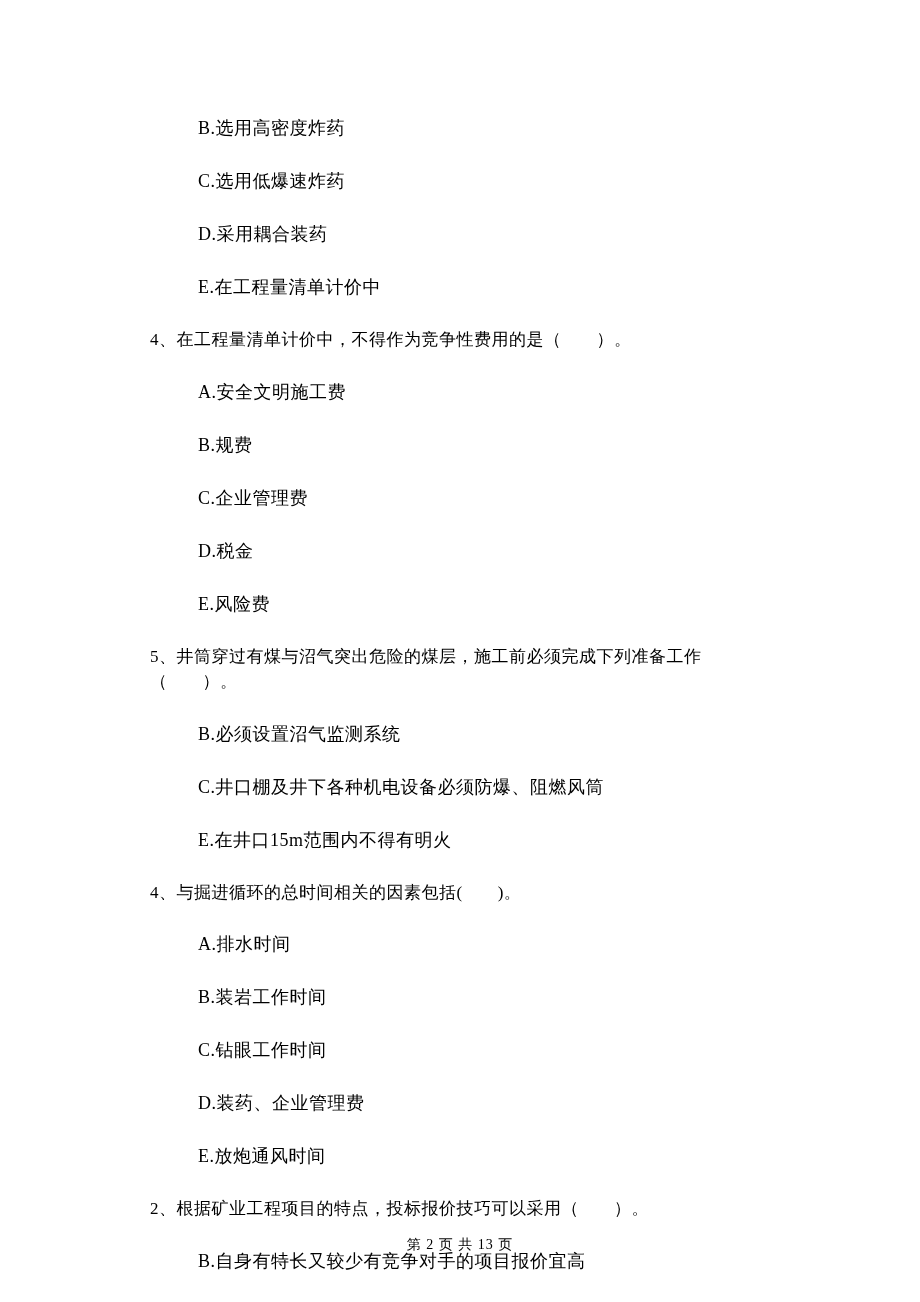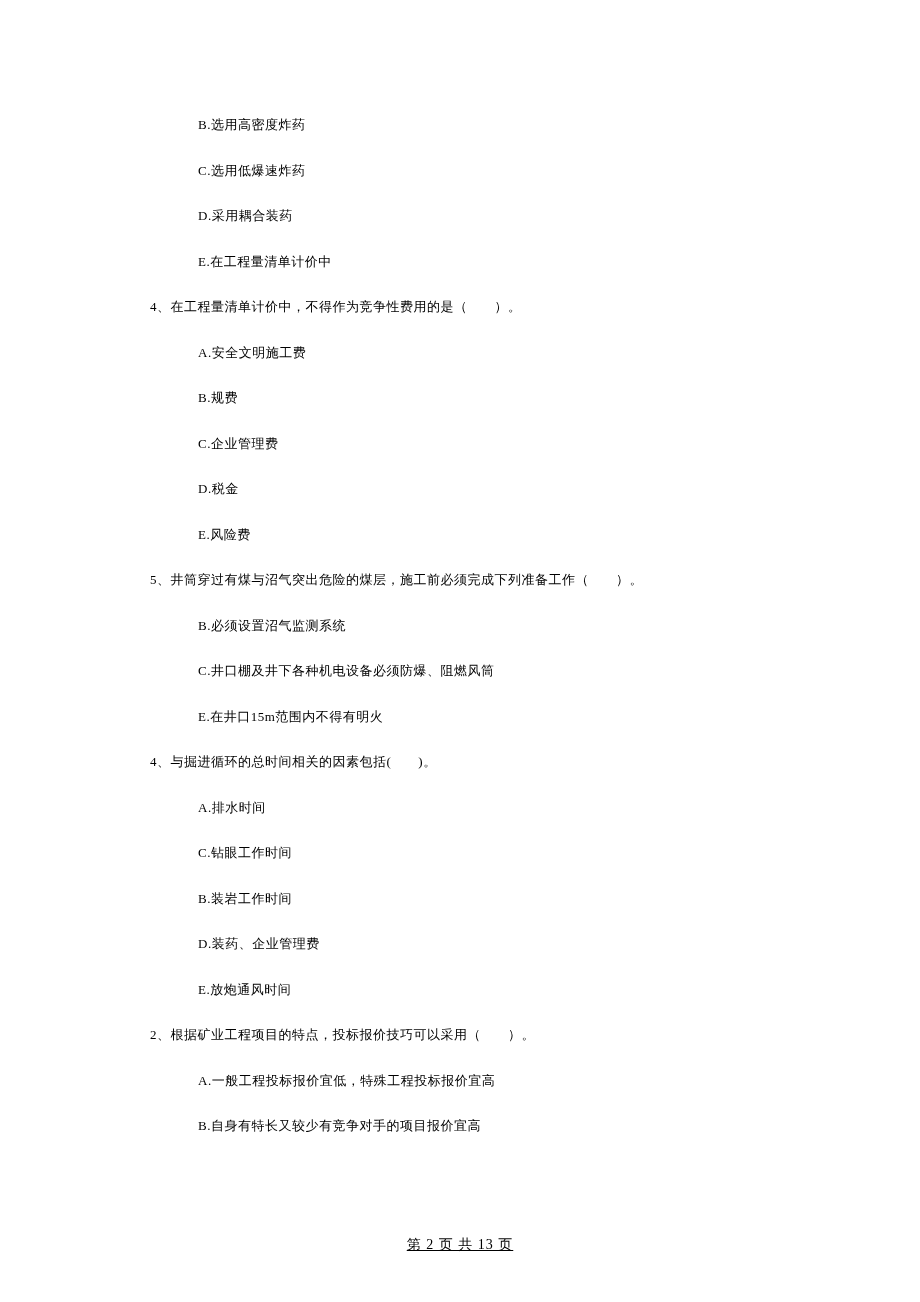--- a/index.html
+++ b/index.html
@@ -12,42 +12,41 @@
       background: #ffffff;
       width: 920px;
       height: 1302px;
       position: relative;
       color: #000000;
     }
     .page-content {
       padding: 115px 150px 0 150px;
     }
     .option-line {
-      font-size: 13px;
+      font-size: 18px;
       line-height: 1.5;
       margin-bottom: 26px;
       padding-left: 48px;
       letter-spacing: 0.5px;
     }
     .question-line {
-      font-size: 13px;
+      font-size: 17px;
       line-height: 1.5;
       margin-bottom: 26px;
       padding-left: 0;
       letter-spacing: 0.5px;
     }
     .page-footer {
       position: absolute;
       bottom: 48px;
       left: 0;
       right: 0;
       text-align: center;
       font-size: 14px;
       letter-spacing: 1px;
-      text-decoration: underline;
     }
   </style>
 </head>
 <body>
 
 <div class="page-content">
 
   <div class="option-line">B.选用高密度炸药</div>
   <div class="option-line">C.选用低爆速炸药</div>
   <div class="option-line">D.采用耦合装药</div>
@@ -60,24 +59,23 @@
   <div class="option-line">D.税金</div>
   <div class="option-line">E.风险费</div>
 
   <div class="question-line">5、井筒穿过有煤与沼气突出危险的煤层，施工前必须完成下列准备工作（　　）。</div>
   <div class="option-line">B.必须设置沼气监测系统</div>
   <div class="option-line">C.井口棚及井下各种机电设备必须防爆、阻燃风筒</div>
   <div class="option-line">E.在井口15m范围内不得有明火</div>
 
   <div class="question-line">4、与掘进循环的总时间相关的因素包括(　　)。</div>
   <div class="option-line">A.排水时间</div>
+  <div class="option-line">B.装岩工作时间</div>
   <div class="option-line">C.钻眼工作时间</div>
-  <div class="option-line">B.装岩工作时间</div>
   <div class="option-line">D.装药、企业管理费</div>
   <div class="option-line">E.放炮通风时间</div>
 
   <div class="question-line">2、根据矿业工程项目的特点，投标报价技巧可以采用（　　）。</div>
-  <div class="option-line">A.一般工程投标报价宜低，特殊工程投标报价宜高</div>
   <div class="option-line">B.自身有特长又较少有竞争对手的项目报价宜高</div>
 
 </div>
 
 <div class="page-footer">第 2 页 共 13 页</div>
 
 </body></html>

